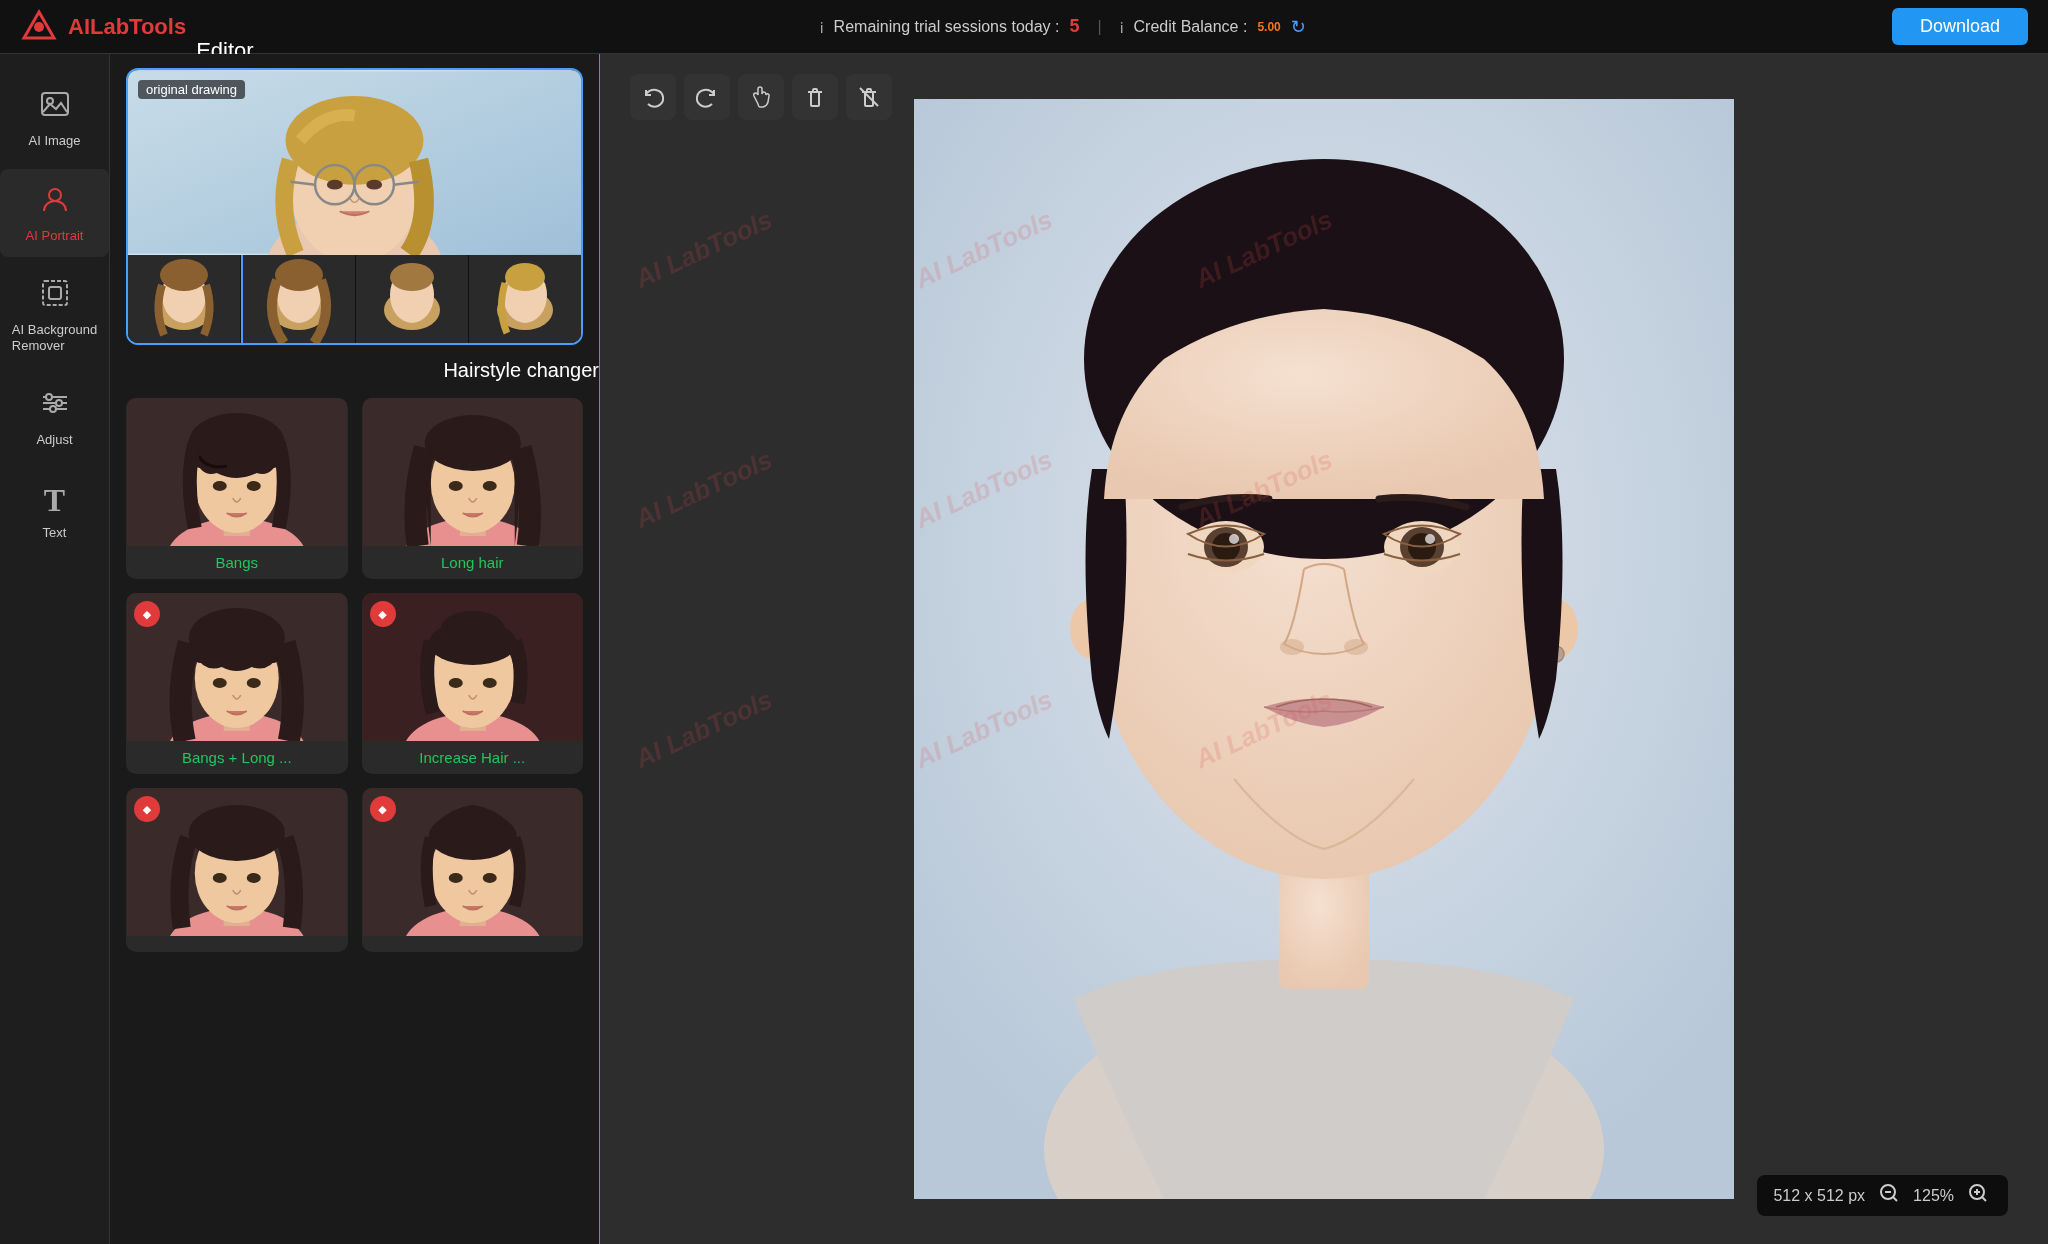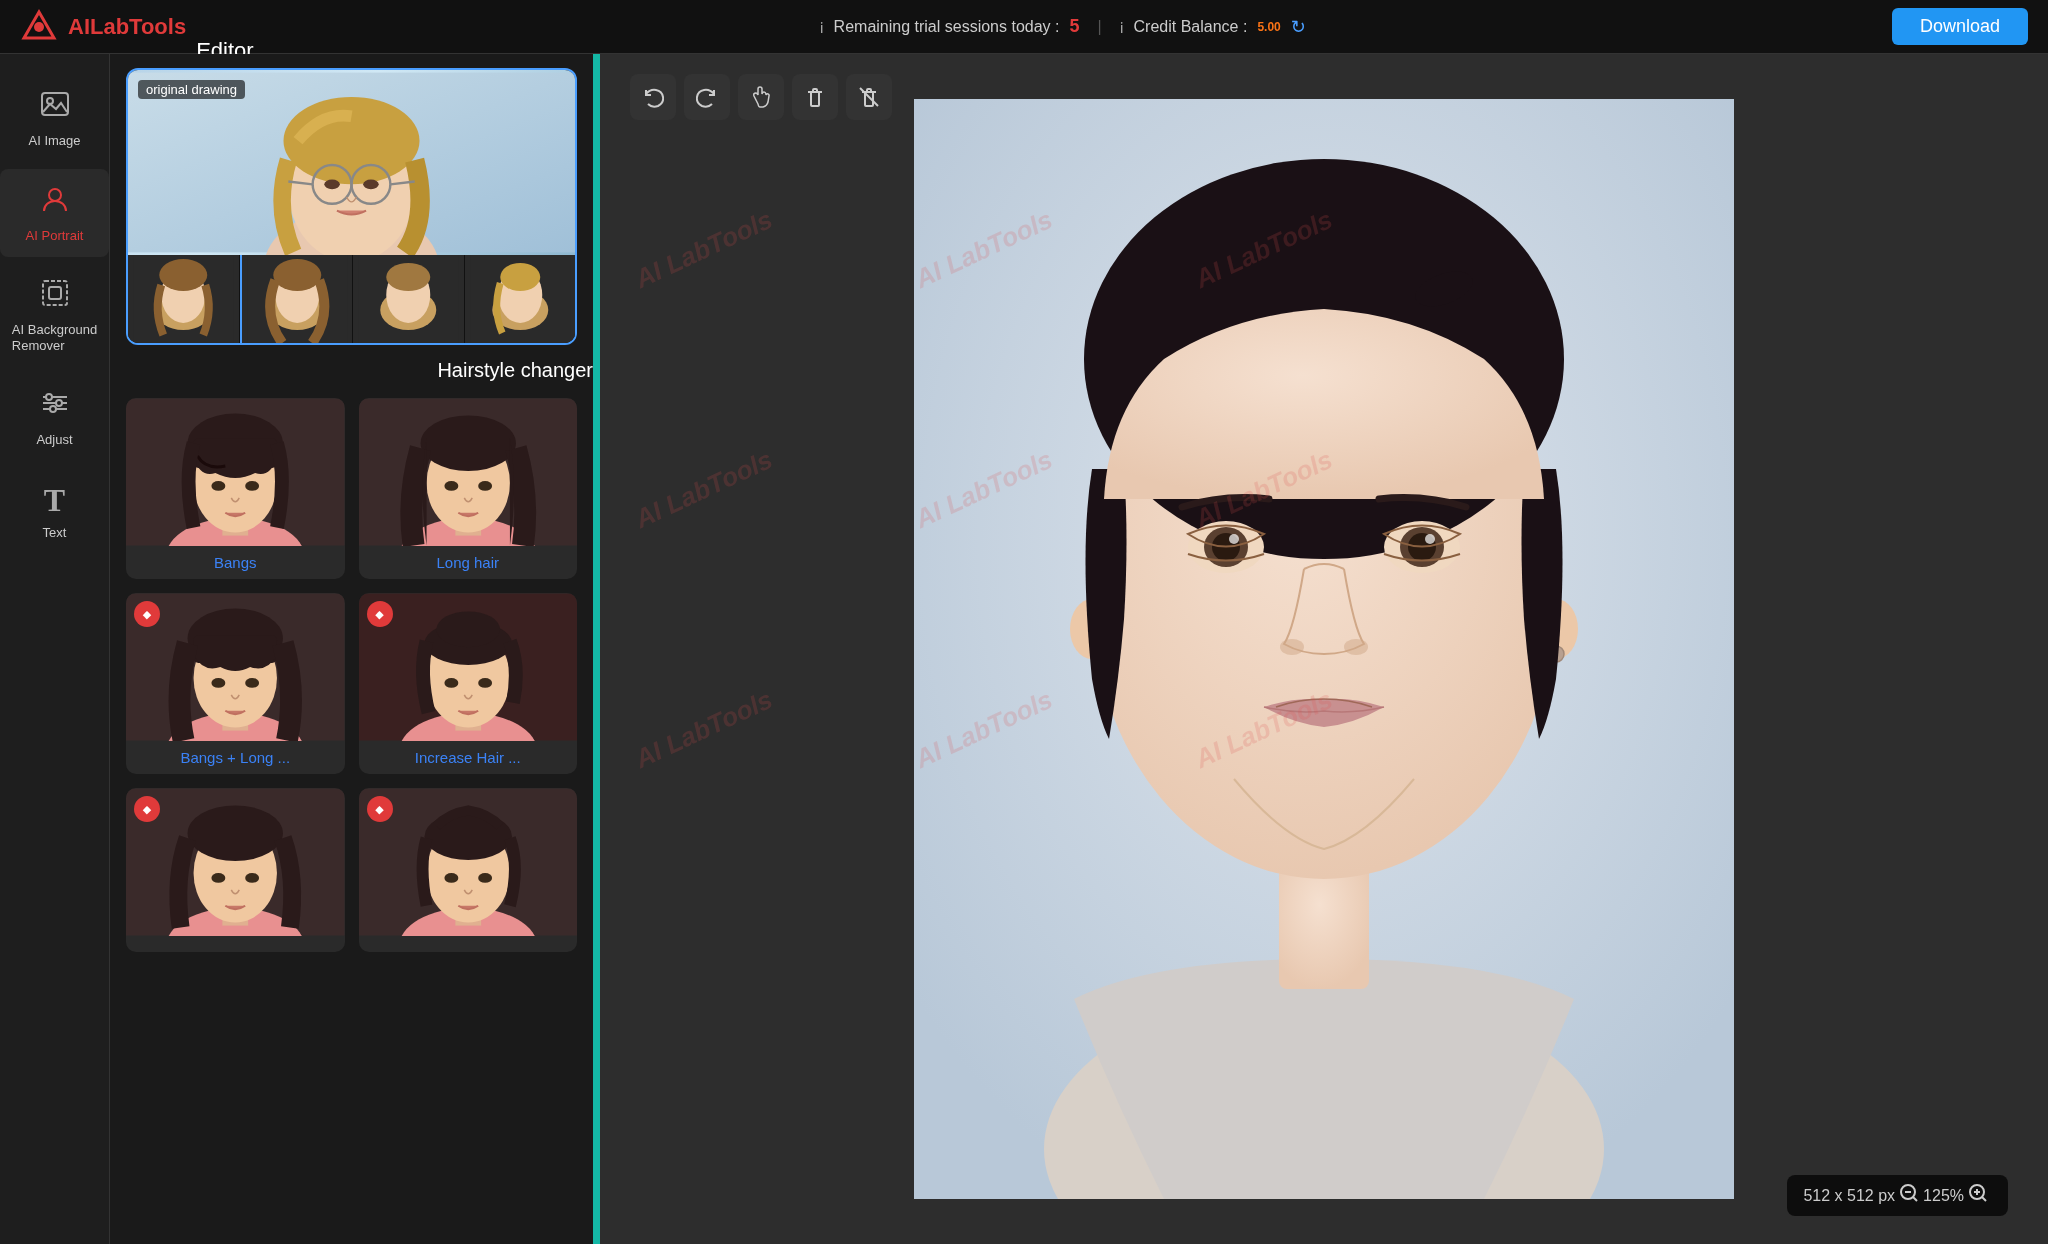--- a/index.html
+++ b/index.html
@@ -124,21 +124,21 @@
     }
     .sidebar-item.active .sidebar-icon {
       color: #e03a3a;
     }
 
     
     .panel {
       width: 490px;
       background: #1a1a1a;
       overflow-y: auto;
-      border-right: 7px solid #14b8a6;
+      border-right: 1px solid #14b8a6;
       flex-shrink: 0;
       padding-bottom: 20px;
     }
     .panel::-webkit-scrollbar { width: 6px; }
     .panel::-webkit-scrollbar-track { background: #1a1a1a; }
     .panel::-webkit-scrollbar-thumb { background: #444; border-radius: 3px; }
 
     
     .hairstyle-preview {
       margin: 14px 16px;
@@ -208,21 +208,21 @@
       width: 100%;
       height: 148px;
       display: flex;
       align-items: center;
       justify-content: center;
       overflow: hidden;
     }
     .style-card .card-label {
       text-align: center;
       font-size: 15px;
-      color: #3b82f6;
+      color: #22c55e;
       padding: 8px 12px;
     }
     .premium-badge {
       position: absolute;
       top: 8px;
       left: 8px;
       width: 26px;
       height: 26px;
       background: #e03a3a;
       border-radius: 50%;
@@ -296,20 +296,21 @@
 
     
     .zoom-info {
       position: absolute;
       bottom: 28px;
       right: 40px;
       background: rgba(0,0,0,0.7);
       border-radius: 8px;
       display: flex;
       align-items: center;
+      gap: 10px;
       padding: 8px 16px;
       font-size: 16px;
       color: #ccc;
     }
     .zoom-btn {
       background: none;
       border: none;
       color: #ccc;
       font-size: 20px;
       cursor: pointer;

